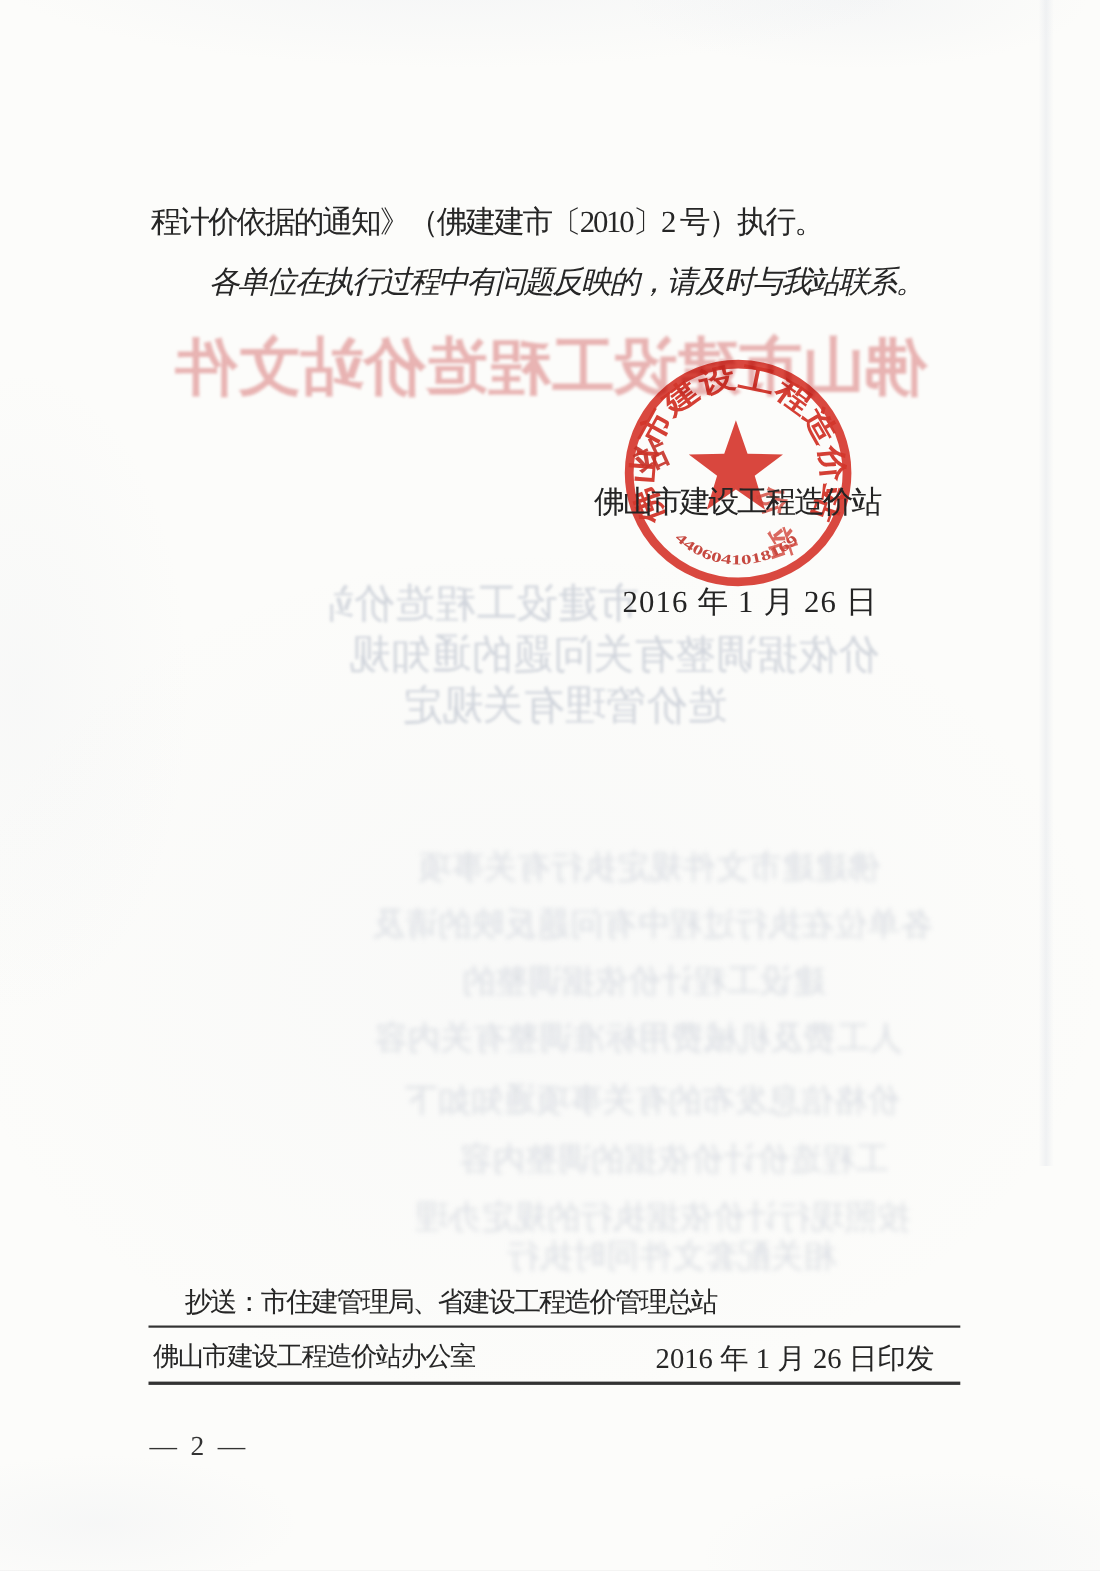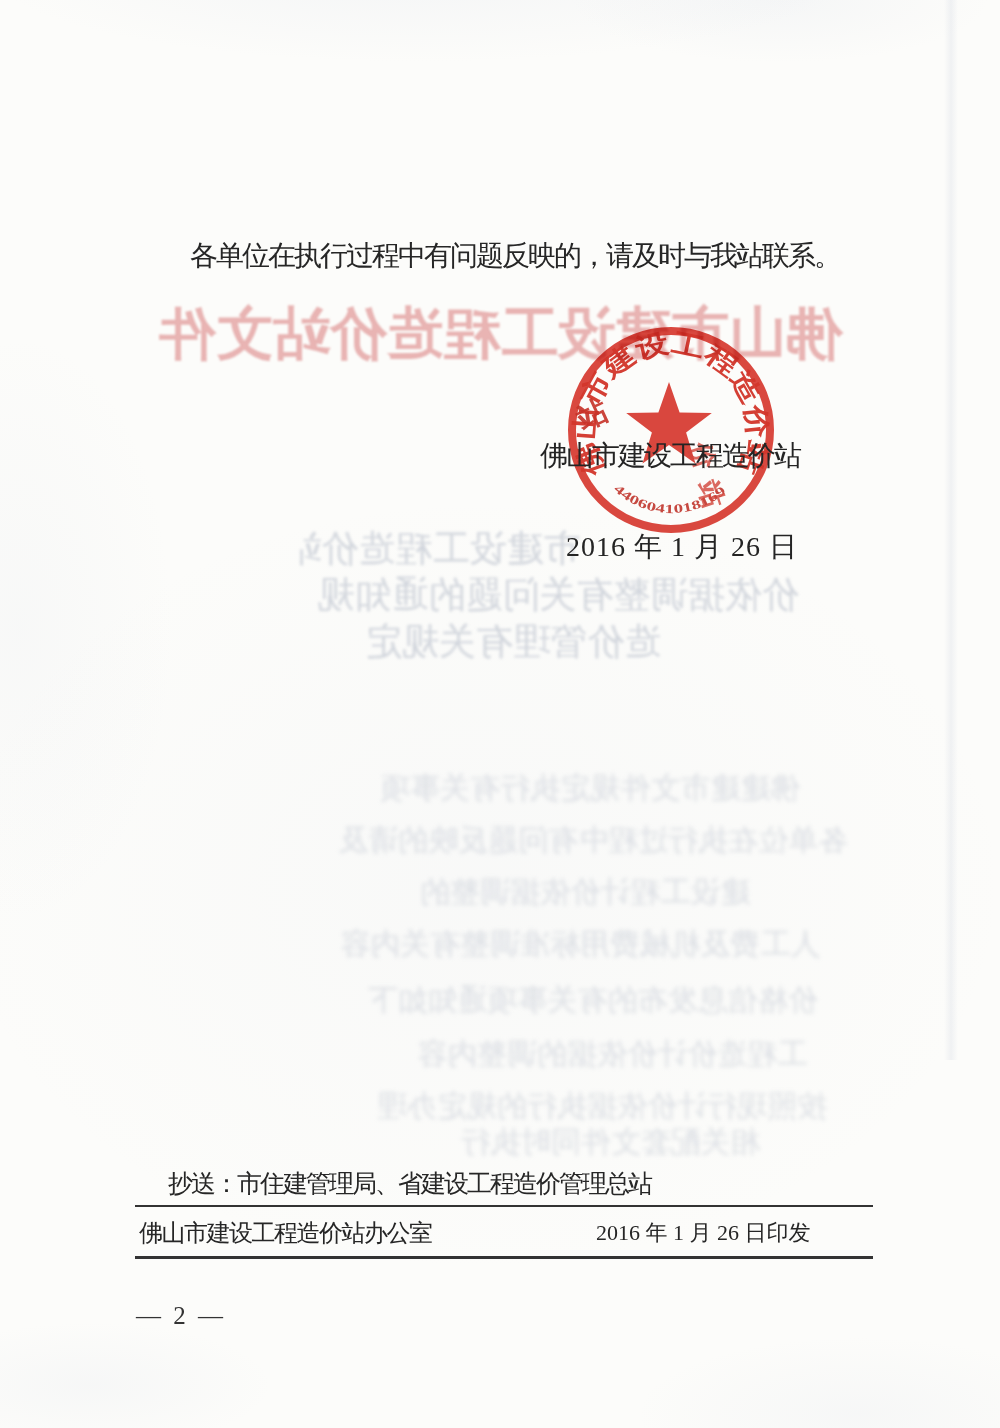--- a/index.html
+++ b/index.html
@@ -13,21 +13,21 @@
       radial-gradient(ellipse 220px 420px at 2% 44%,  rgba(190,198,216,0.07), transparent 70%),
       radial-gradient(ellipse 760px 560px at 48% 62%, rgba(190,198,216,0.06), transparent 70%),
       radial-gradient(ellipse 260px 90px  at 9% 97%,  rgba(190,198,216,0.09), transparent 70%),
       radial-gradient(ellipse 320px 110px at 86% 99%, rgba(190,198,216,0.09), transparent 70%);
     font-family:"Liberation Serif","DejaVu Serif",serif;
     color:#2b2b2b;
   }
   .abs { position:absolute; white-space:nowrap; }
   .body-line { font-size:28px; letter-spacing:-2px; color:#262626; }
   .l1 { left:137px; top:183px; }
-  .l2 { left:190px; top:237px; }
+  .l2 { left:190px; top:237px;font-style:italic; }
 
   
   .mirror { transform:scaleX(-1); }
   .ghost-red {
     left:145px; top:296px; width:710px; text-align:center;
     font-size:57px; font-weight:600; color:rgba(214,108,108,0.50);
     filter:blur(1.3px); z-index:1;
   }
   .ghost-line { font-size:37px; color:rgba(148,158,178,0.40); filter:blur(1.6px); text-align:center; z-index:1; overflow:hidden; }
   .g1 { left:300px; top:524px; width:280px; }
@@ -52,21 +52,21 @@
   .stamp text { font-family:"Liberation Serif","DejaVu Serif",serif; }
 
   .sig-org  { left:540px; top:437px; font-size:28px; letter-spacing:-2px; color:#242424; z-index:4; }
   .sig-date { left:566px; top:484px; font-size:28px; letter-spacing:1px;  color:#242424; z-index:4;margin-top:44px; }
 
   .cc-line { left:168px; top:1167px; font-size:25px; letter-spacing:-2px; color:#262626; z-index:2; }
   .rule { left:135px; width:738px; background:#333; z-index:2; }
   .rule1 { top:1205px; height:2px; }
   .rule2 { top:1256px; height:3px; }
   .footer-office { left:139px; top:1217px; font-size:24px; letter-spacing:-1.5px; color:#262626; z-index:2; }
-  .footer-date   { left:596px; top:1218px; font-size:22px; letter-spacing:0;      color:#262626; z-index:2; }
+  .footer-date   { left:596px; top:1218px; font-size:26px; letter-spacing:0;      color:#262626; z-index:2; }
   .page-num { left:136px; top:1302px; font-size:25px; letter-spacing:3px; color:#333; z-index:2; }
 </style>
 </head>
 <body>
 
 <div class="page">
 
   <div class="abs crease"></div>
   <div class="abs ghost-red mirror">佛山市建设工程造价站文件</div>
   <div class="abs ghost-line g1 mirror">市建设工程造价站</div>
@@ -74,20 +74,21 @@
   <div class="abs ghost-line g3 mirror">造价管理有关规定</div>
   <div class="abs ghost-body s1 mirror">佛建建市文件规定执行有关事项</div>
   <div class="abs ghost-body s2 mirror">各单位在执行过程中有问题反映的请及</div>
   <div class="abs ghost-body s3 mirror">建设工程计价依据调整的</div>
   <div class="abs ghost-body s4 mirror">人工费及机械费用标准调整有关内容</div>
   <div class="abs ghost-body s5 mirror">价格信息发布的有关事项通知如下</div>
   <div class="abs ghost-body s6 mirror">工程造价计价依据的调整内容</div>
   <div class="abs ghost-body s7 mirror">按照现行计价依据执行的规定办理</div>
   <div class="abs ghost-body s8 mirror">相关配套文件同时执行</div>
 
+  <div class="abs body-line l1">程计价依据的通知》（佛建建市〔2010〕2 号）执行。</div>
   <div class="abs body-line l2">各单位在执行过程中有问题反映的，请及时与我站联系。</div>
 
   <svg class="abs stamp" viewBox="0 0 226 226" width="226" height="226">
     <circle cx="113" cy="112" r="99" fill="none" stroke="#d93a30" stroke-width="8" opacity="0.92"></circle>
     <polygon points="111,64 121.6,94.4 153.8,95.1 128.1,114.6 137.5,145.4 111,127 84.5,145.4 93.9,114.6 68.2,95.1 100.4,94.4" fill="#d93a30" opacity="0.93"></polygon>
     <path id="ringTextPath" d="M 47.7 152.8 A 77 77 0 1 1 178.3 152.8" fill="none"></path>
     <text font-size="27" font-weight="700" fill="#d5352b" opacity="0.95">
       <textPath href="#ringTextPath" startOffset="0" textLength="326" lengthAdjust="spacingAndGlyphs">佛山市建设工程造价站</textPath>
     </text>
     <path id="serialPath" d="M 55.3 171.7 A 83 83 0 0 0 170.7 171.7" fill="none"></path>

